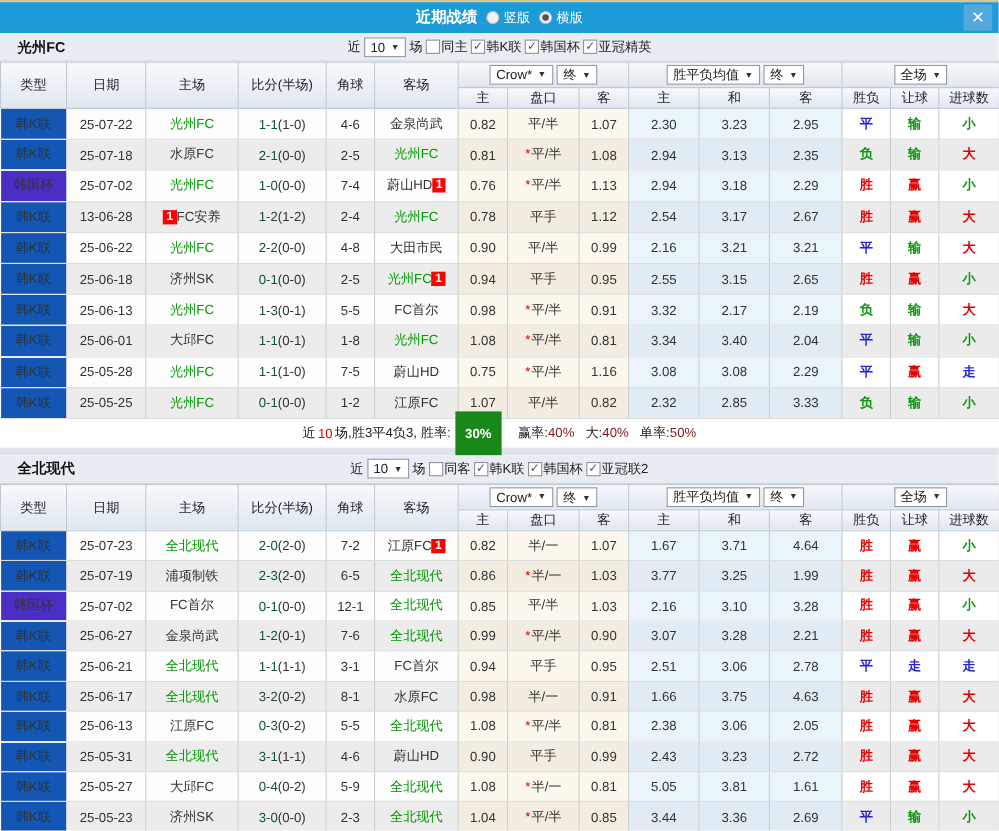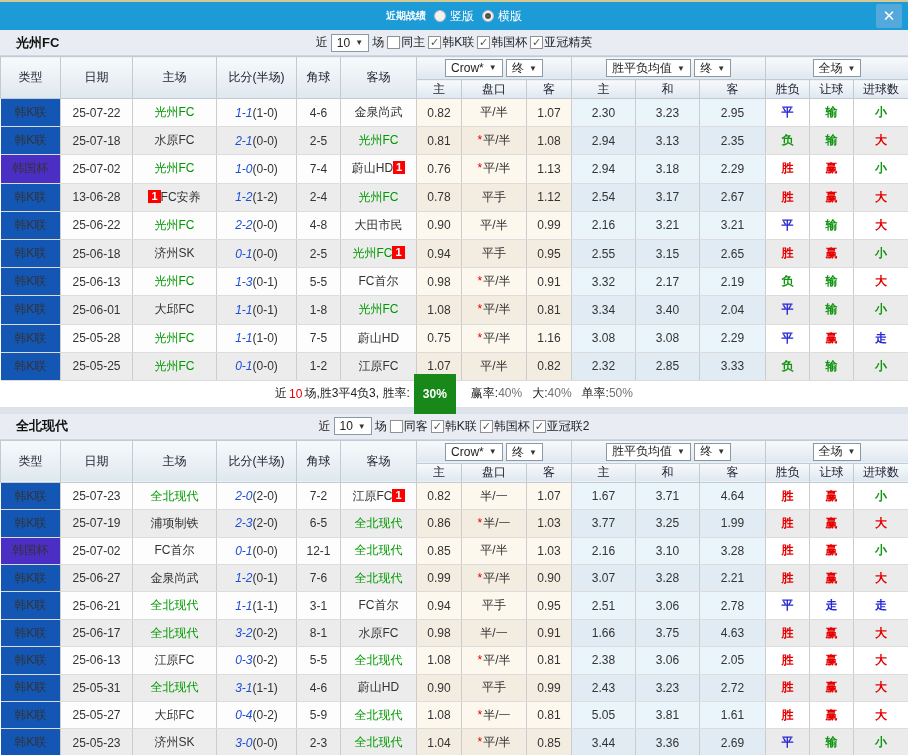--- a/index.html
+++ b/index.html
@@ -1,20 +1,20 @@
 <!DOCTYPE html>
 <html><head>
 <meta charset="utf-8">
 <style>
   * { box-sizing: border-box; margin: 0; padding: 0; }
   body { font-family: "Liberation Sans", "DejaVu Sans", sans-serif; background:#fff; }
   .window { position:relative; width:908px; height:755px; overflow:hidden; background:#fff; }
   .topline { height:2px; background:#d6c892; }
   .titlebar { position:relative; height:28px; background:#1d9bd6; display:flex; align-items:center; justify-content:center; gap:8px; }
-  .titlebar .title { color:#fff; font-weight:bold; font-size:10px; }
+  .titlebar .title { color:#fff; font-weight:bold; font-size:14px; }
   .rgroup { display:flex; align-items:center; gap:4px; color:#fff; font-size:12px; cursor:pointer; }
   .rdo { width:12px; height:12px; border-radius:50%; background:#f2f2f2; border:1px solid #bbb; display:inline-flex; align-items:center; justify-content:center; }
   .rdo.on::after { content:""; width:6px; height:6px; border-radius:50%; background:#555; }
   .closebtn { position:absolute; right:6px; top:2px; width:26px; height:24px; background:#53a9dc; color:#fff; font-size:15px; font-weight:bold; display:flex; align-items:center; justify-content:center; border-radius:2px; cursor:pointer; }
   .section-bar { position:relative; height:26px; background:#e9edf3; border-bottom:1px solid #cfd6de; display:flex; align-items:center; justify-content:center; }
   .team-name { position:absolute; left:16px; font-weight:bold; font-size:13px; color:#111; }
   .filters { display:flex; align-items:center; gap:3px; font-size:12px; color:#222; }
   .sel { display:inline-flex; align-items:center; gap:5px; background:#fff; border:1px solid #8a99a8; padding:1px 5px; height:18px; font-size:12px; color:#222; cursor:pointer; }
   .sel .ar { font-size:8px; color:#333; }
   .chk { display:inline-flex; align-items:center; gap:1px; cursor:pointer; }
@@ -27,29 +27,29 @@
   tr.even .c-main { background:#ececec; }
   tr.odd .c-odds { background:#fdf8ee; }
   tr.even .c-odds { background:#f3ece0; }
   tr.odd .c-avg { background:#eaf4fb; }
   tr.even .c-avg { background:#e0ebf3; }
   tr.odd .c-res { background:#fff; }
   tr.even .c-res { background:#ebebeb; }
   td.type-league { background:#1356b4 !important; color:#fff; }
   td.type-cup { background:#4b2ec4 !important; color:#fff; }
   .grn { color:#009900; }
-  .ft { color:#1d4ed8;font-style:italic; }
+  .ft { color:#14532d; }
   .ht { color:#333; }
   .star { color:#e60000; margin-right:1px; }
   .badge1 { display:inline-block; background:#ff0000; color:#fff; font-size:11px; font-weight:bold; line-height:13px; padding:0 3px; vertical-align:1px; }
   .res { font-weight:bold; }
   .cr { color:#e60000; } .cb2 { color:#2626d4; } .cg { color:#139513; }
   .summary { height:27px; display:flex; align-items:center; justify-content:center; font-size:12px; color:#222; background:#fff; border-bottom:1px solid #e0e0e0; gap:2px; }
   .summary .red { color:#e60000; }
-  .summary .blue { color:#737373; }
+  .summary .blue { color:#7f1d1d; }
   .wr-badge { display:inline-block; background:#188818; color:#fff; font-weight:bold; padding:13px 9px; margin:0 5px 0 2px; }
   .gap { height:6px; background:#dce3ed; }
   .sumitem { margin-left:8px; }
 </style>
 </head>
 <body>
 
 <div class="window">
   <div class="topline"></div>
   <div class="titlebar">

